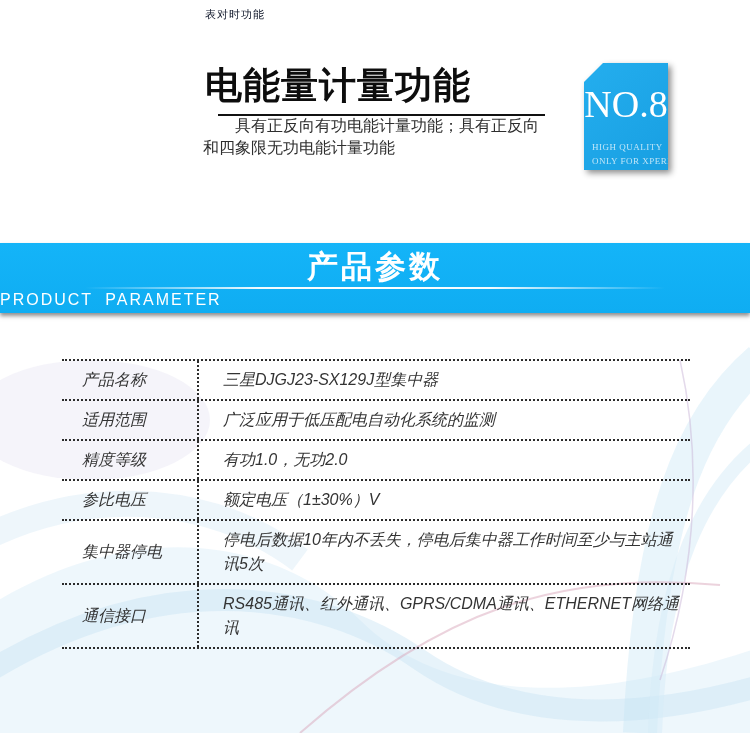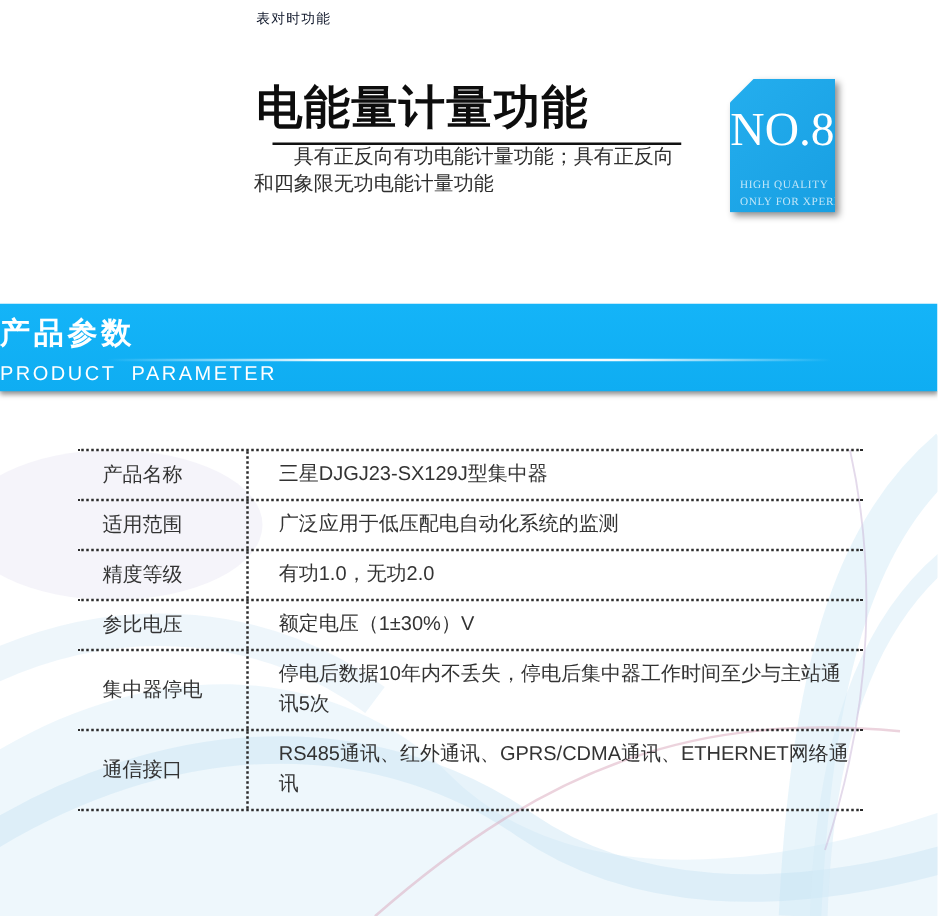--- a/index.html
+++ b/index.html
@@ -59,41 +59,42 @@
   .badge-line1{top:79px;}
   .badge-line2{top:93px;}
 
   
   .banner{
     position:absolute;left:0;top:243px;width:750px;height:70px;
     background:linear-gradient(180deg,#14b4f8 0%,#0fadf2 100%);
     box-shadow:0 3px 4px rgba(70,70,70,0.6);
   }
   .banner-title{
-    margin:0;padding-top:5px;
-    font-size:24px;font-weight:bold;color:#ffffff;letter-spacing:3px;
+    margin:0;padding-top:5px;text-align:center;
+    font-size:31px;font-weight:bold;color:#ffffff;letter-spacing:3px;
     line-height:38px;
   }
   .banner-divider{
     height:2px;width:580px;margin:1px auto 0 auto;
     background:linear-gradient(90deg,rgba(255,255,255,0) 0%,rgba(255,255,255,0.95) 30%,#ffffff 50%,rgba(255,255,255,0.95) 70%,rgba(255,255,255,0) 100%);
   }
   .banner-subtitle{
     margin:2px 0 0 0;
     font-size:16px;color:#ffffff;letter-spacing:2px;word-spacing:6px;
   }
 
   
   .ptable{
     position:absolute;left:62px;top:359px;width:628px;
     border-top:2px dotted #2b2b2b;
   }
   .prow{
     display:flex;align-items:stretch;
     border-bottom:2px dotted #2b2b2b;
+    font-style:italic;
   }
   .pcell-label{
     width:115px;flex:0 0 115px;
     border-right:2px dotted #2b2b2b;
     display:flex;align-items:center;
     padding-left:20px;
     font-size:16px;color:#333;white-space:nowrap;
   }
   .pcell-value{
     flex:1;display:flex;align-items:center;

